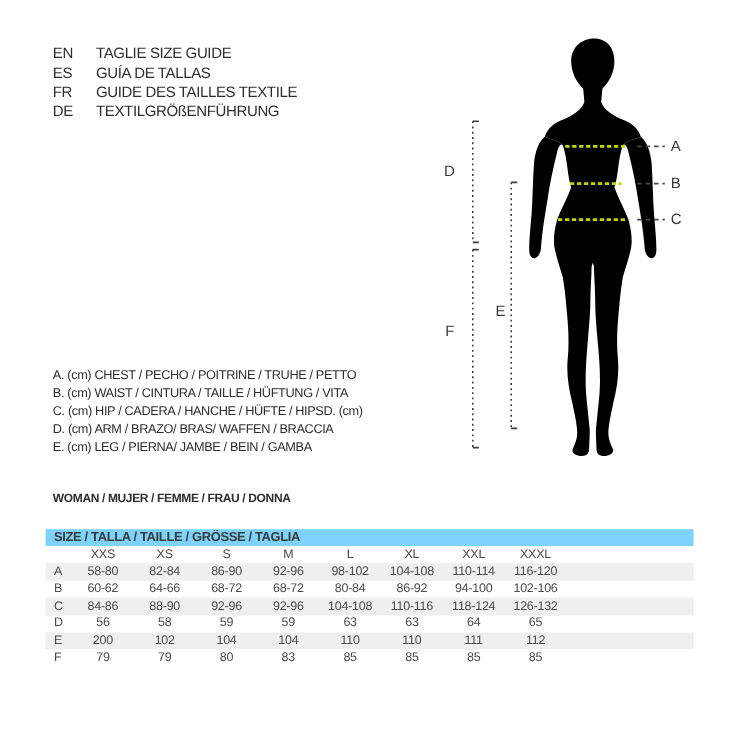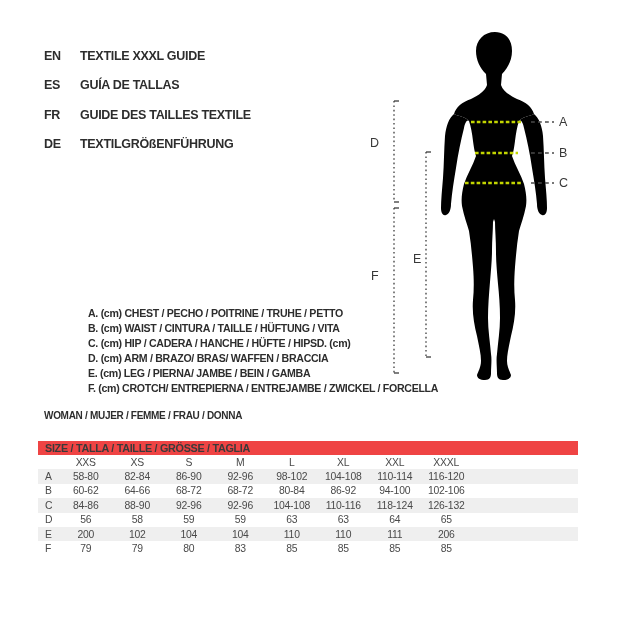--- a/index.html
+++ b/index.html
@@ -3,52 +3,52 @@
 <meta charset="utf-8">
 <style>
   html,body { margin:0; padding:0; background:#ffffff; }
   .canvas {
     position:relative; width:620px; height:620px; background:#ffffff;
     font-family:"Liberation Sans","DejaVu Sans",sans-serif; color:#303030;
     overflow:hidden;
   }
   
   .lang-list { position:absolute; left:44px; top:36px; }
-  .lang-row { display:flex; height:16.4px; 
-    font-size:12.5px; font-weight:700; letter-spacing:-0.3px; color:#2d2d2d;margin-top:13px; }
+  .lang-row { display:flex; height:16.4px; align-items:center;
+    font-size:12.5px; font-weight:400; letter-spacing:-0.3px; color:#2d2d2d; }
   .lang-code { width:36px; }
   
   .figure-svg { position:absolute; left:350px; top:22px; }
   
   .measure-list { position:absolute; left:44px; top:306px; }
-  .measure-line { font-size:10.6px; font-weight:700; letter-spacing:-0.3px;
-    line-height:15px; color:#2d2d2d; white-space:nowrap;margin-left:44px; }
+  .measure-line { font-size:10.6px; font-weight:400; letter-spacing:-0.3px;
+    line-height:15px; color:#2d2d2d; white-space:nowrap; }
   .gender-line { position:absolute; left:44px; top:410px; font-size:10px;
     font-weight:700; letter-spacing:-0.3px; color:#2d2d2d; }
   
   .size-table { position:absolute; left:38px; top:441px; width:540px; }
-  .table-title-bar { height:14px; background:#ef4444; display:flex;
+  .table-title-bar { height:14px; background:#7dd3fc; display:flex;
     align-items:center; padding-left:7px; font-size:10.8px; font-weight:700;
     letter-spacing:-0.3px; color:#3a3a3a; }
   .t-row { display:grid; grid-template-columns:22px repeat(8,51.5px) 1fr;
     height:14.4px; align-items:center; font-size:10.4px; color:#4a4a4a;
     letter-spacing:-0.2px; }
   .t-row > div { text-align:center; }
   .t-row > div:first-child { text-align:left; padding-left:7px; }
   .stripe { background:#efefef; }
 </style>
 </head>
 <body>
 
 <div class="canvas">
 
   <div class="lang-list">
     <div class="lang-row">
       <span class="lang-code">EN</span>
-      <span>TEXTILE XXXL GUIDE</span>
+      <span>TAGLIE SIZE GUIDE</span>
     </div>
     <div class="lang-row">
       <span class="lang-code">ES</span>
       <span>GUÍA DE TALLAS</span>
     </div>
     <div class="lang-row">
       <span class="lang-code">FR</span>
       <span>GUIDE DES TAILLES TEXTILE</span>
     </div>
     <div class="lang-row">
@@ -171,21 +171,20 @@
       <text x="21" y="254" dominant-baseline="central">F</text>
     </g>
   </svg>
 
   <div class="measure-list">
     <div class="measure-line">A. (cm) CHEST / PECHO / POITRINE / TRUHE / PETTO</div>
     <div class="measure-line">B. (cm) WAIST / CINTURA / TAILLE / HÜFTUNG / VITA</div>
     <div class="measure-line">C. (cm) HIP / CADERA / HANCHE / HÜFTE / HIPSD. (cm)</div>
     <div class="measure-line">D. (cm) ARM / BRAZO/ BRAS/ WAFFEN / BRACCIA</div>
     <div class="measure-line">E. (cm) LEG / PIERNA/ JAMBE / BEIN / GAMBA</div>
-    <div class="measure-line">F. (cm) CROTCH/ ENTREPIERNA / ENTREJAMBE / ZWICKEL / FORCELLA</div>
   </div>
 
   <div class="gender-line">WOMAN / MUJER / FEMME / FRAU / DONNA</div>
 
   <div class="size-table">
     <div class="table-title-bar">SIZE / TALLA / TAILLE / GRÖSSE / TAGLIA</div>
     <div class="t-row">
         <div></div>
         <div>XXS</div>
         <div>XS</div>
@@ -243,21 +242,21 @@
         </div>
         <div class="t-row stripe">
           <div>E</div>
           <div>200</div>
           <div>102</div>
           <div>104</div>
           <div>104</div>
           <div>110</div>
           <div>110</div>
           <div>111</div>
-          <div>206</div>
+          <div>112</div>
         </div>
         <div class="t-row">
           <div>F</div>
           <div>79</div>
           <div>79</div>
           <div>80</div>
           <div>83</div>
           <div>85</div>
           <div>85</div>
           <div>85</div>

